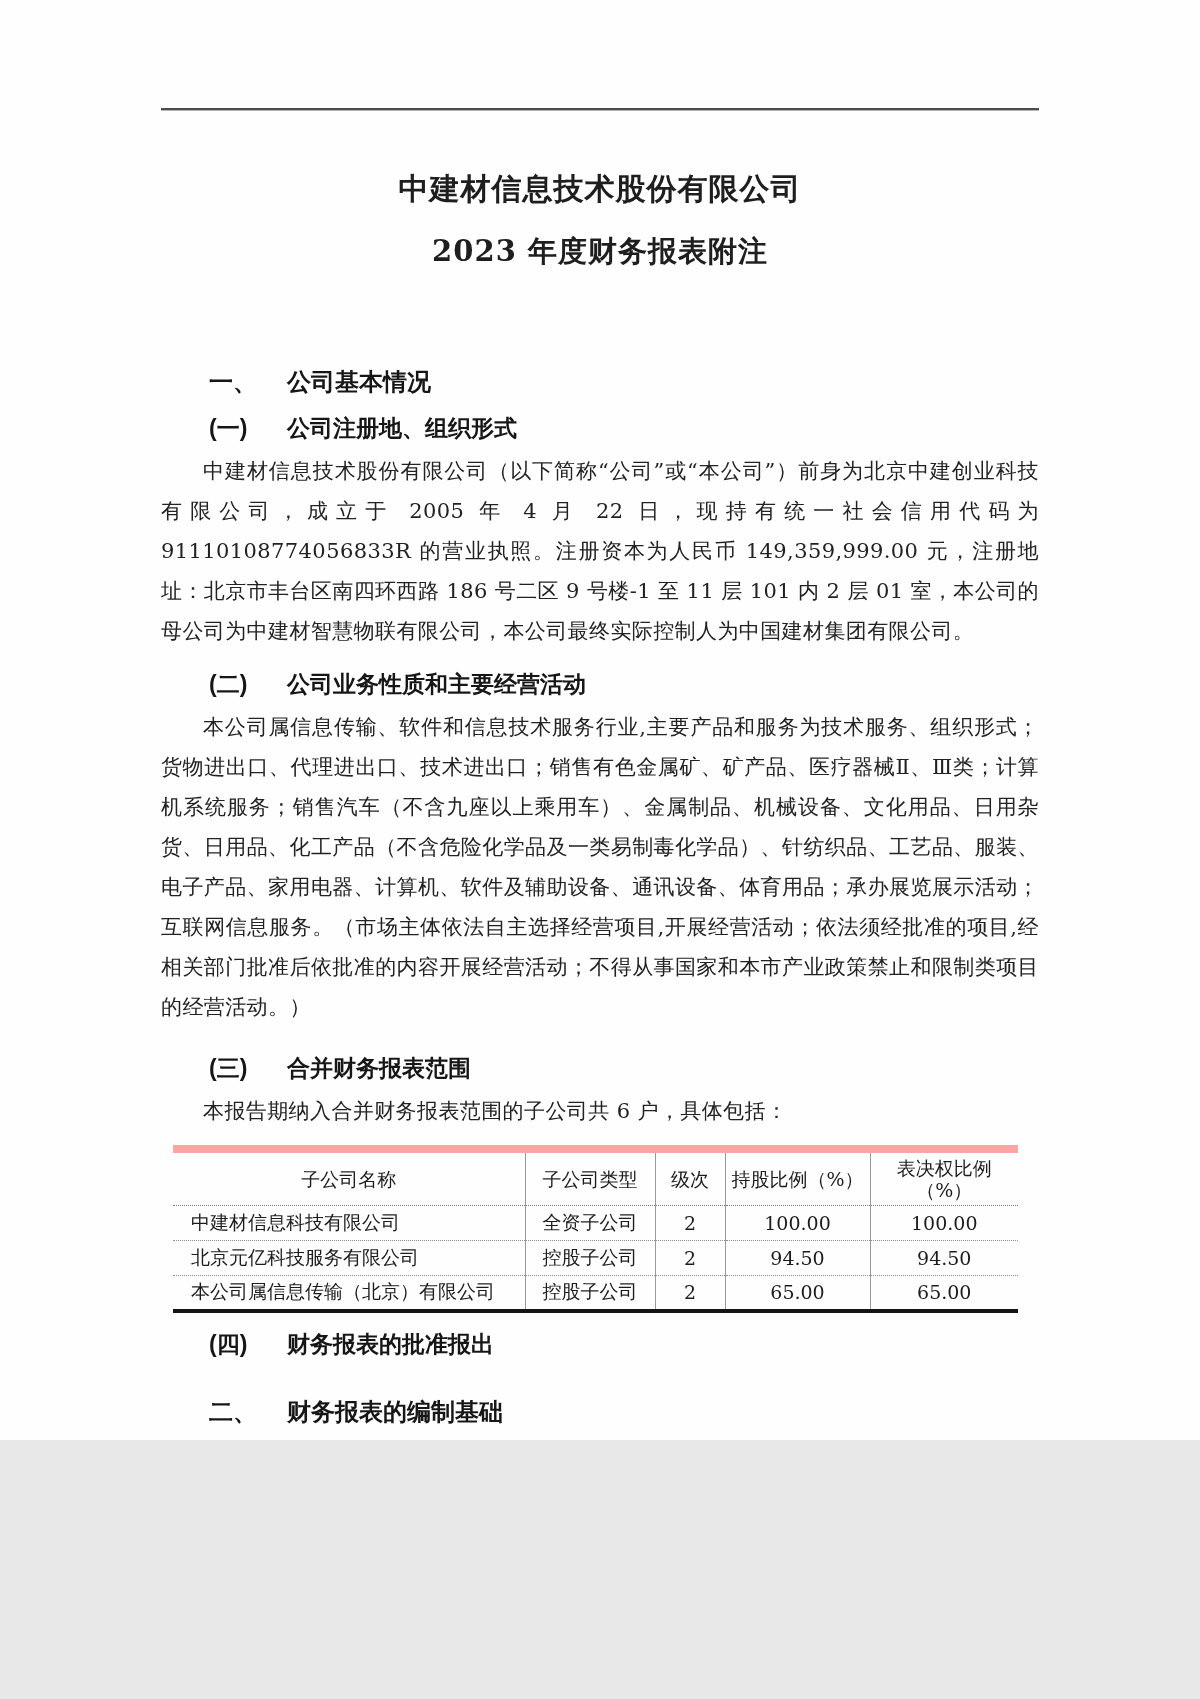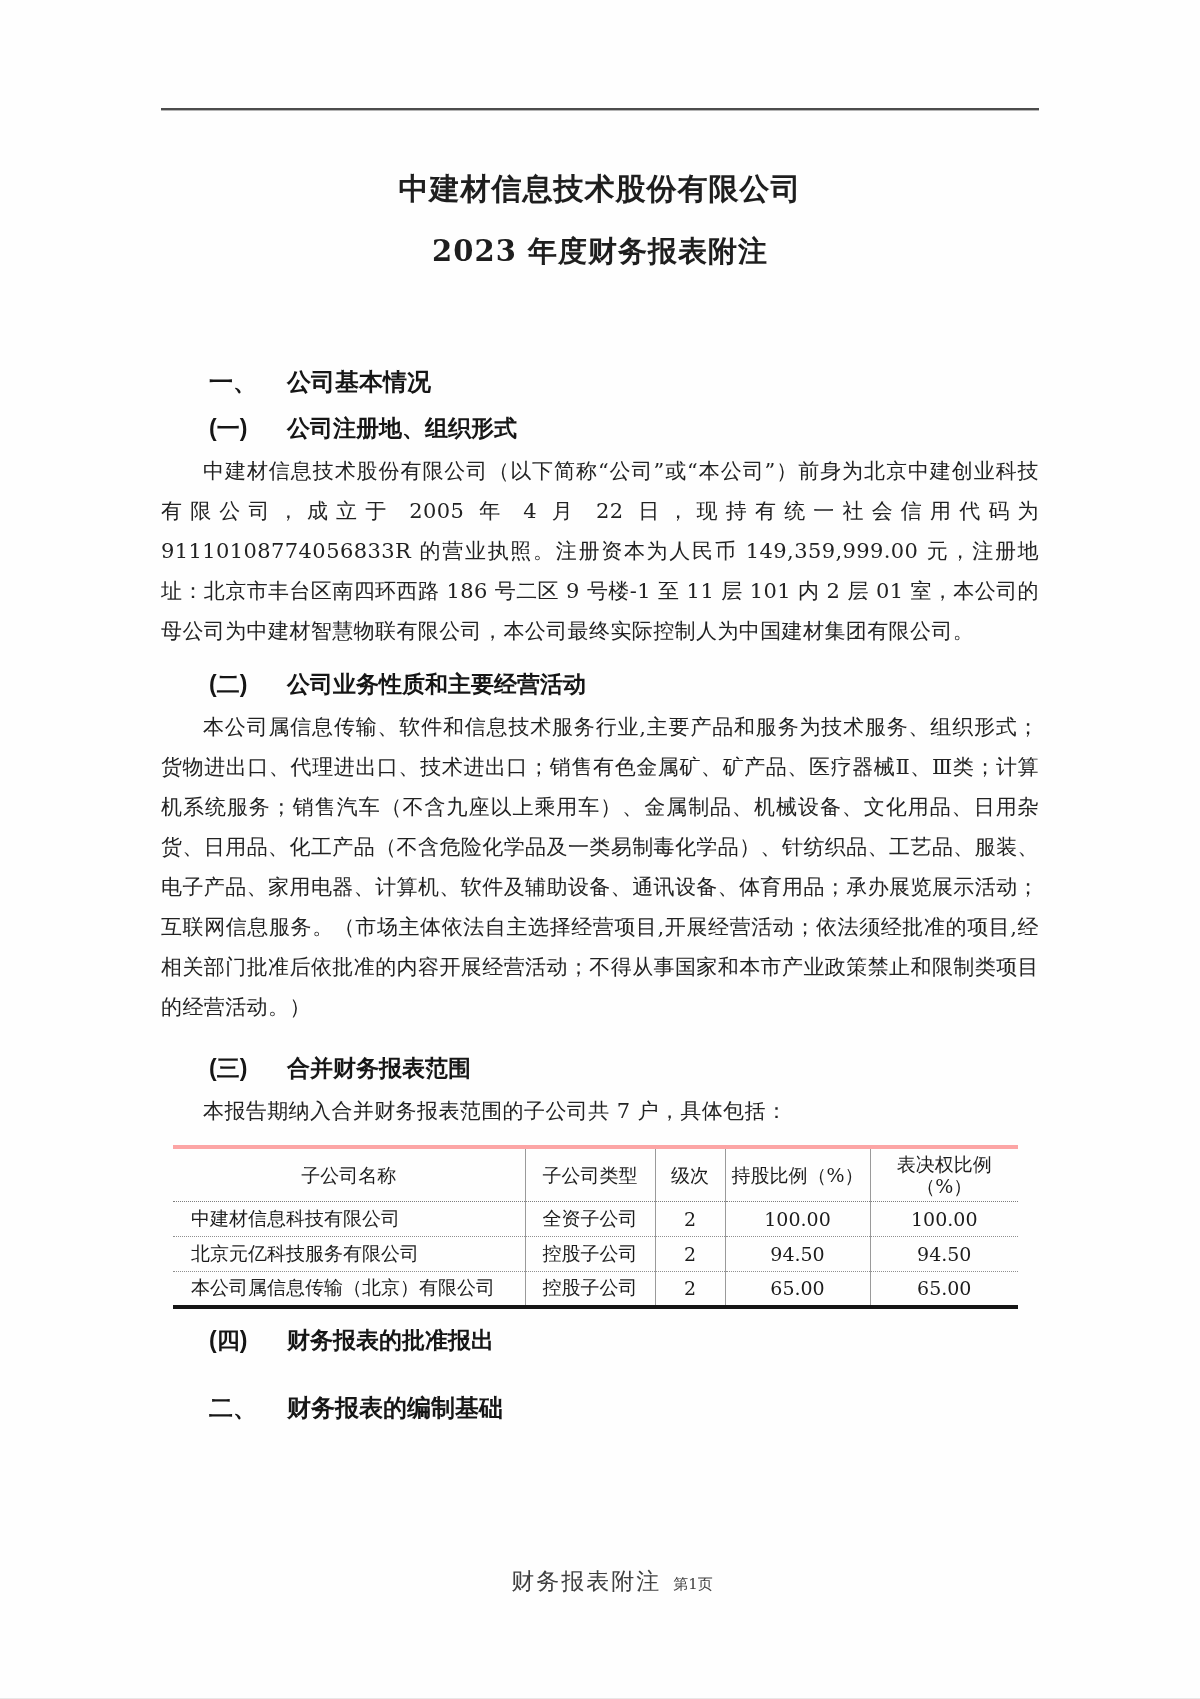--- a/index.html
+++ b/index.html
@@ -1,20 +1,20 @@
 <!DOCTYPE html>
 <html><head>
 <meta charset="utf-8">
 <style>
   * { margin: 0; padding: 0; box-sizing: border-box; }
   html, body { background: #e8e8e8; }
   .page {
     position: relative;
     width: 1200px;
-    height: 1698px;
+    height: 1440px;
     margin: 0 auto;
     background: #fefefe;
     color: #1e1e1e;
     font-family: "DejaVu Serif", "Liberation Serif", serif;
     overflow: hidden;
   }
   .content { padding: 0 161px; }
 
   .toprule {
     margin-top: 108px;
@@ -67,21 +67,21 @@
     text-align: justify;
     text-indent: 2em;
     color: #222;
   }
 
   table.subsidiaries {
     margin-top: 14px;
     margin-left: 12px;
     width: 845px;
     border-collapse: collapse;
-    border-top: 4px solid #fca5a5;
+    border-top: 8px solid #fca5a5;
     border-bottom: 4px solid #151515;
     font-size: 19px;
     color: #1c1c1c;
     table-layout: fixed;
   }
   table.subsidiaries col.c1 { width: 352px; }
   table.subsidiaries col.c2 { width: 130px; }
   table.subsidiaries col.c3 { width: 70px; }
   table.subsidiaries col.c4 { width: 145px; }
   table.subsidiaries col.c5 { width: 148px; }
@@ -146,21 +146,21 @@
       <span class="htext">公司业务性质和主要经营活动</span>
     </div>
 
     <p class="para">本公司属信息传输、软件和信息技术服务行业,主要产品和服务为技术服务、组织形式；货物进出口、代理进出口、技术进出口；销售有色金属矿、矿产品、医疗器械Ⅱ、Ⅲ类；计算机系统服务；销售汽车（不含九座以上乘用车）、金属制品、机械设备、文化用品、日用杂货、日用品、化工产品（不含危险化学品及一类易制毒化学品）、针纺织品、工艺品、服装、电子产品、家用电器、计算机、软件及辅助设备、通讯设备、体育用品；承办展览展示活动；互联网信息服务。（市场主体依法自主选择经营项目,开展经营活动；依法须经批准的项目,经相关部门批准后依批准的内容开展经营活动；不得从事国家和本市产业政策禁止和限制类项目的经营活动。）</p>
 
     <div class="heading h-sub m-s1-3">
       <span class="hnum">(三)</span>
       <span class="htext">合并财务报表范围</span>
     </div>
 
-    <p class="para">本报告期纳入合并财务报表范围的子公司共 7 户，具体包括：</p>
+    <p class="para">本报告期纳入合并财务报表范围的子公司共 6 户，具体包括：</p>
 
     <table class="subsidiaries">
       <colgroup>
         <col class="c1">
           <col class="c2">
           <col class="c3">
           <col class="c4">
           <col class="c5">
       </colgroup>
       <thead>

